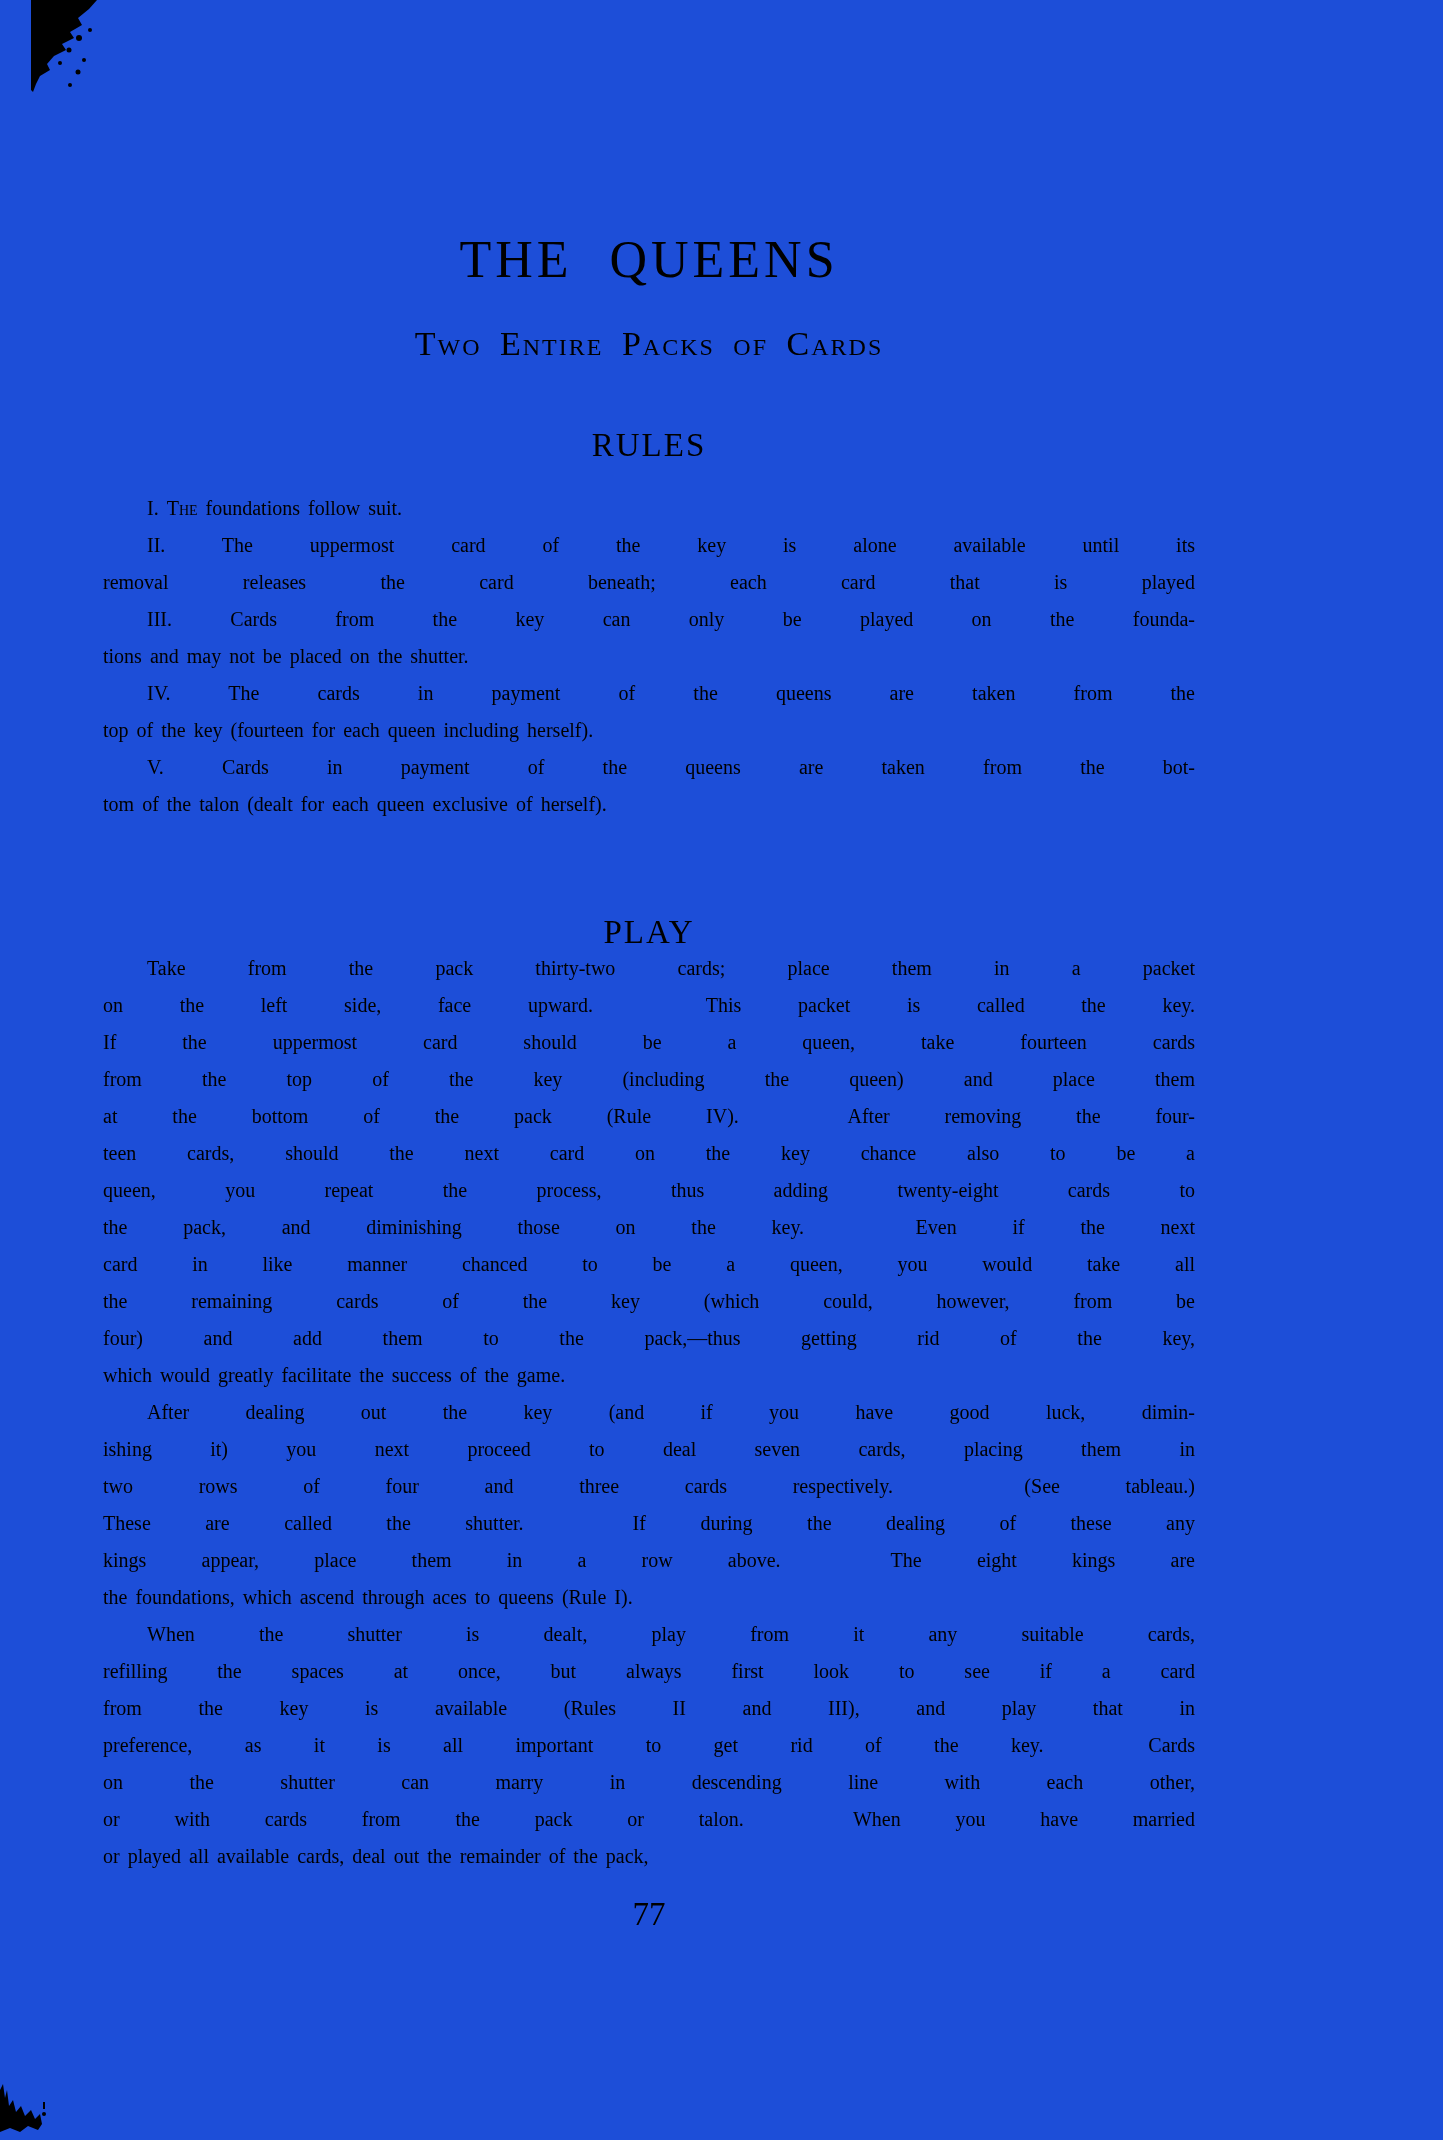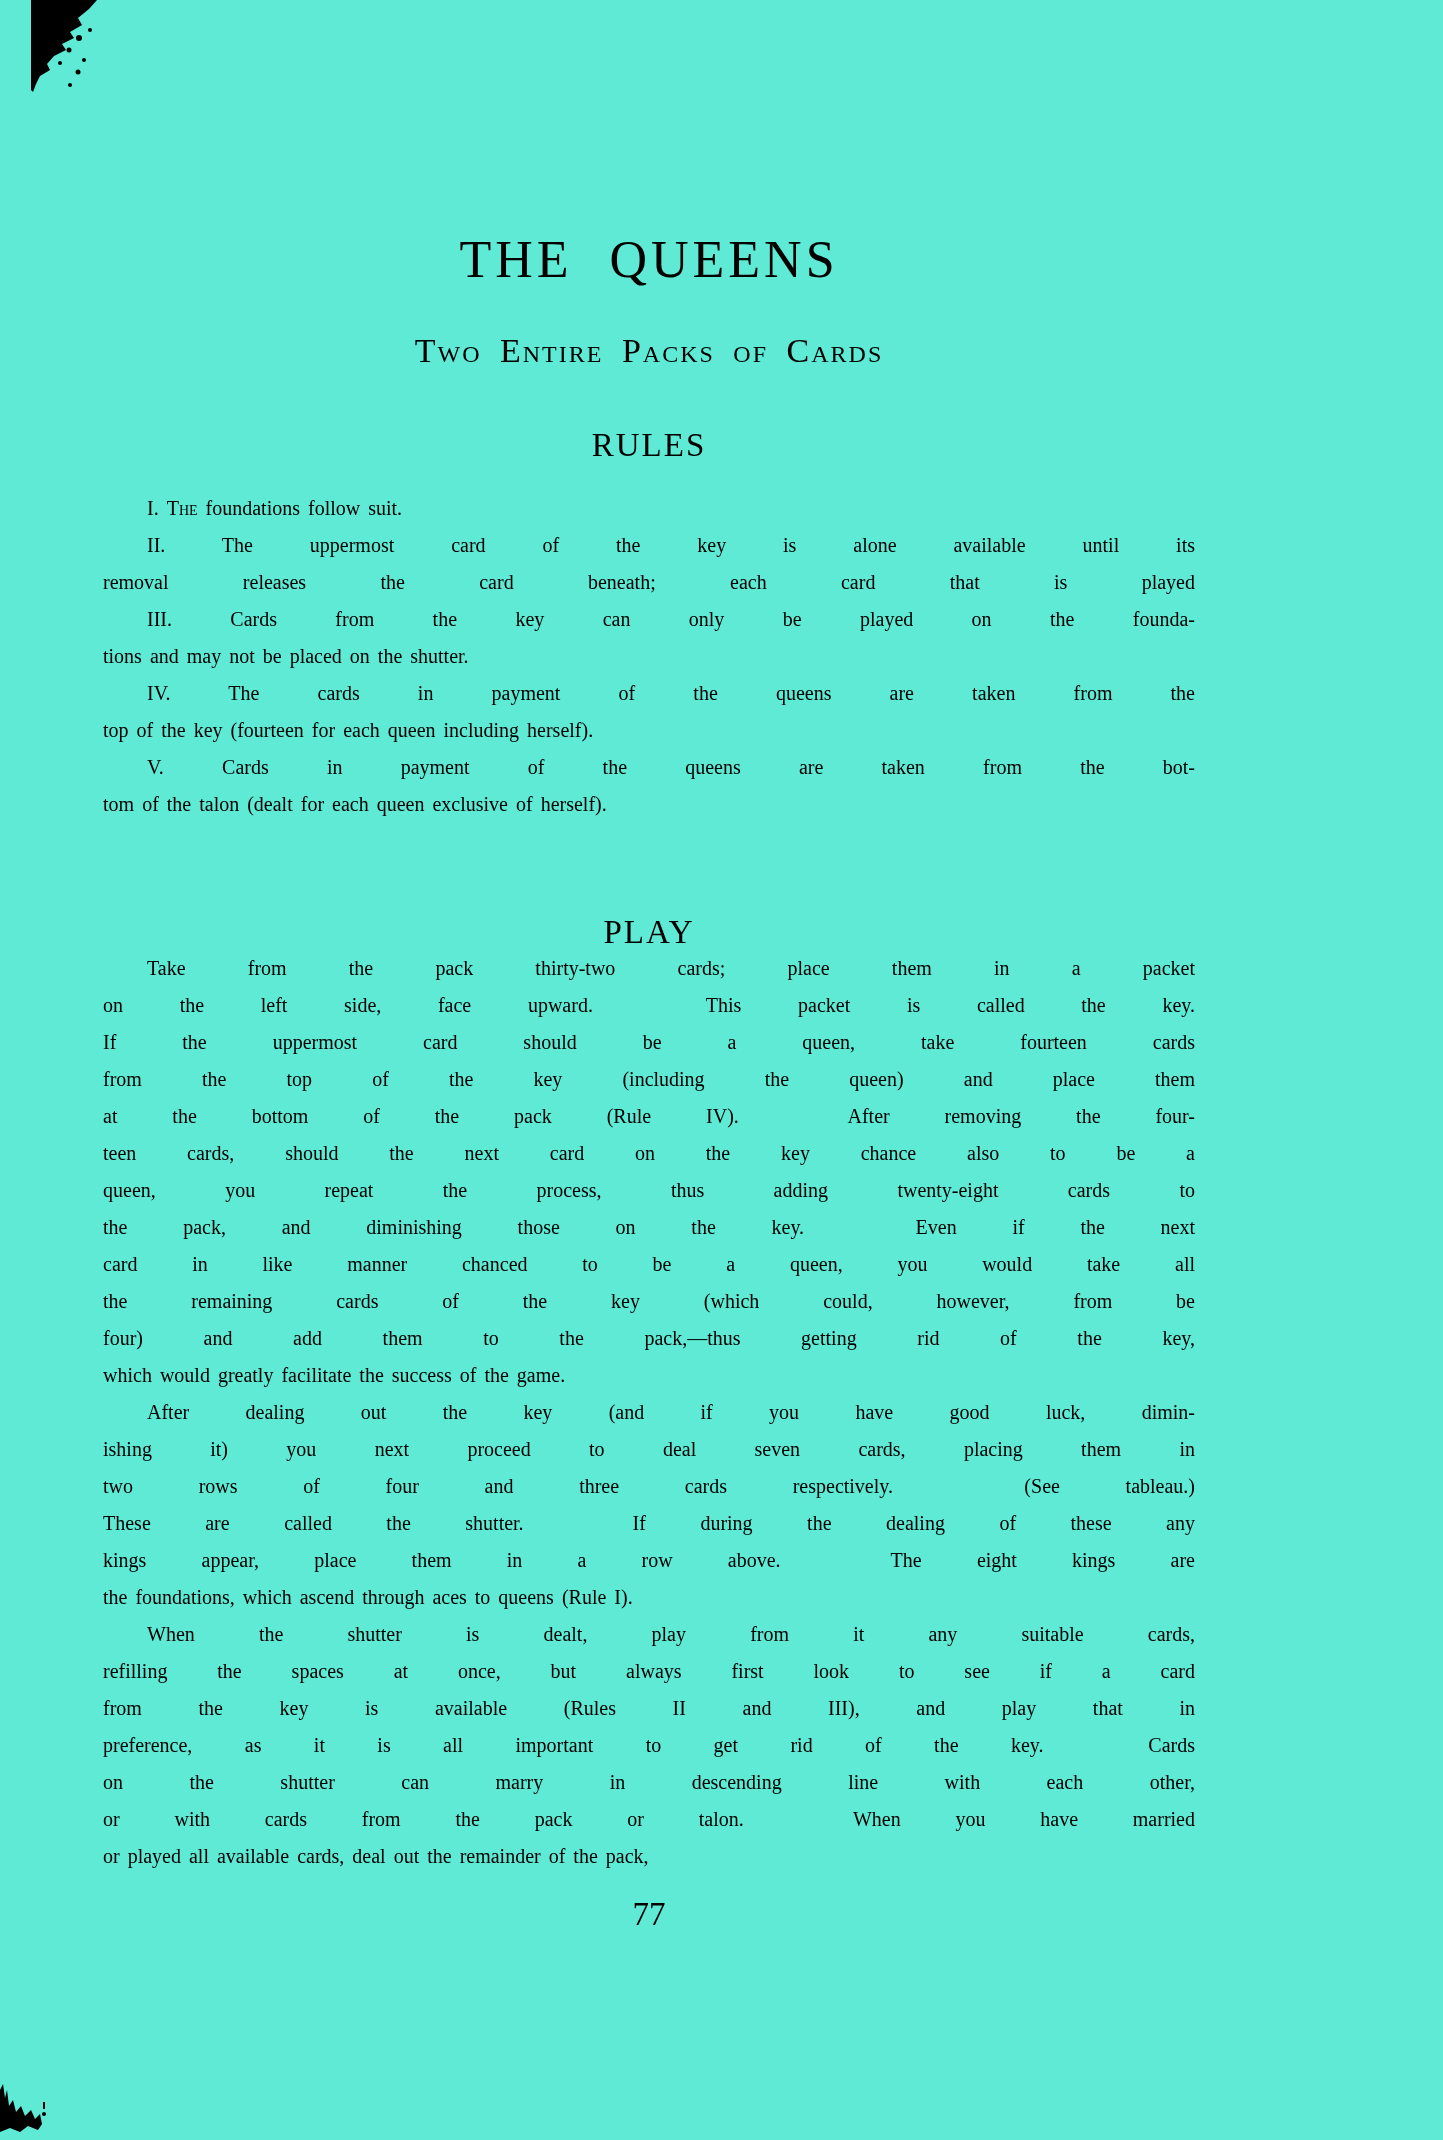--- a/index.html
+++ b/index.html
@@ -1,31 +1,31 @@
 <!DOCTYPE html>
 <html><head>
 <meta charset="utf-8">
 <style>
   html,body{margin:0;padding:0;background:#e8e8e8;}
   .page{
     position:relative;
     width:1443px;height:2140px;
-    background:#5eead4;
+    background:#1d4ed8;
     color:#000;
     font-family:"Liberation Serif", serif;
     overflow:hidden;
   }
   .col{position:absolute;left:103px;width:1092px;}
   .title{
     top:230px;text-align:center;
     font-size:52px;letter-spacing:4px;word-spacing:20px;
     white-space:nowrap;
   }
   .subtitle{
-    top:332px;text-align:center;
+    top:325px;text-align:center;
     font-variant:small-caps;
     font-size:34px;letter-spacing:2px;word-spacing:8px;
     white-space:nowrap;
   }
   .section-heading{
     text-align:center;
     font-size:33px;letter-spacing:2px;
     white-space:nowrap;
   }
   .rules-heading{top:427px;}

